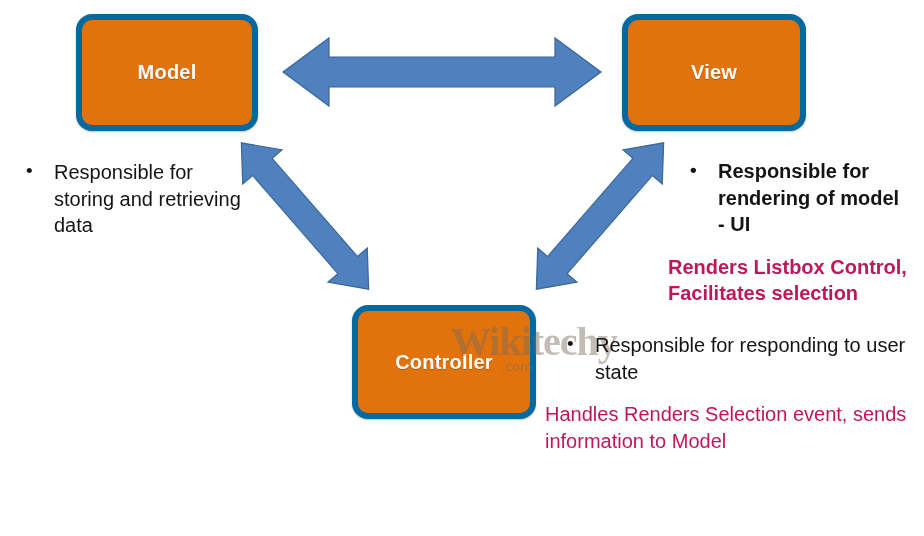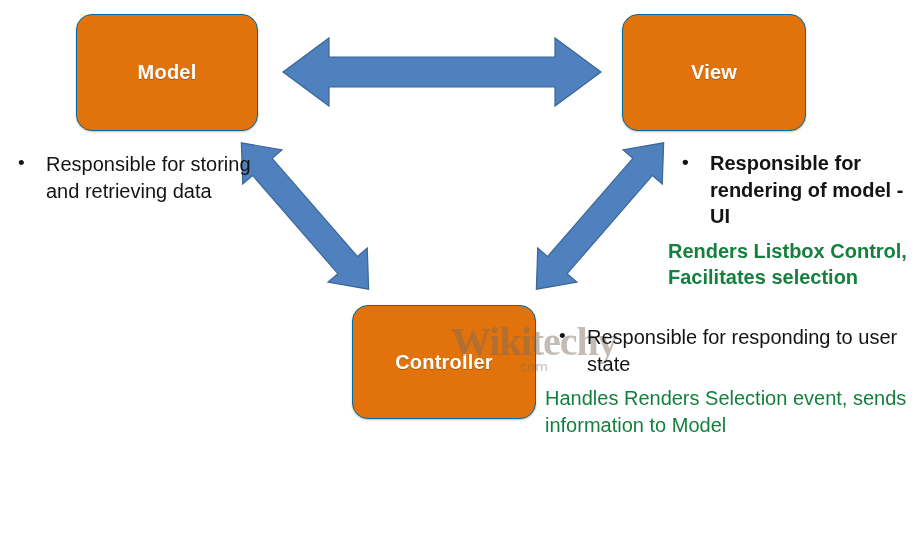--- a/index.html
+++ b/index.html
@@ -15,21 +15,21 @@
     width: 924px;
     height: 536px;
     background: #ffffff;
     overflow: hidden;
   }
 
   
   .node {
     position: absolute;
     background: #E2730C;
-    border: 1px solid #0369a1;
+    border: 6px solid #0369a1;
     border-radius: 16px;
     box-sizing: border-box;
     display: flex;
     align-items: center;
     justify-content: center;
     box-shadow: 0 1px 2px rgba(0,0,0,0.25);
   }
   .node-label {
     color: #ffffff;
     font-weight: bold;
@@ -57,39 +57,39 @@
 
   
   .text-block {
     position: absolute;
     font-size: 20px;
     line-height: 1.33;
     color: #141414;
   }
   .bullets {
     list-style: none;
-    margin: 8px;
+    margin: 16px;
     padding: 0;
   }
   .bullet-item {
     position: relative;
     padding-left: 34px;
     margin-bottom: 1px;
   }
   .bullet-item::before {
     content: "\2022";
     position: absolute;
     left: 6px;
     top: -1px;
     font-size: 19px;
     color: #141414;
     line-height: 1.33;
   }
   .note {
-    color: #15803d;
+    color: #be185d;
     margin: 0;
     padding-left: 0;
   }
 
   #text-model { left: 4px;  top: 143px; width: 270px; }
   #text-view  { left: 668px; top: 142px; width: 256px; font-weight: bold; }
   #text-controller { left: 545px; top: 316px; width: 379px; }
 
   
   #watermark {
@@ -113,21 +113,20 @@
     line-height: 1;
   }
   #watermark .wm-sub {
     position: absolute;
     left: 50px;
     top: 38px;
     font-family: "DejaVu Sans", sans-serif;
     font-size: 13px;
     color: rgba(120, 106, 92, 0.45);
     line-height: 1;
-    margin-left: 15px;
   }
 </style>
 </head>
 <body>
 
 <div id="canvas">
 
   <svg id="arrow-model-view" class="arrow-svg" viewBox="0 0 318 76" width="318" height="76">
     <polygon class="arrow-shape" points="0,38 46,4 46,23 272,23 272,4 318,38 272,72 272,53 46,53 46,72"></polygon>
   </svg>

